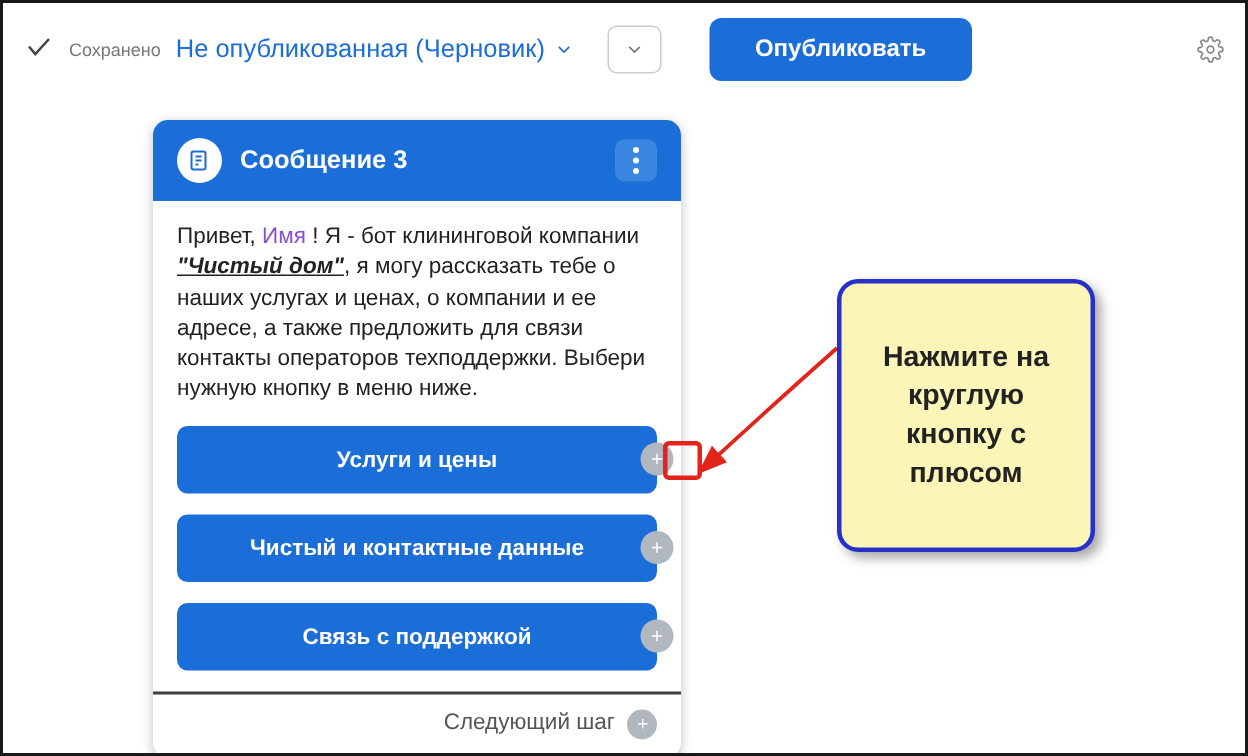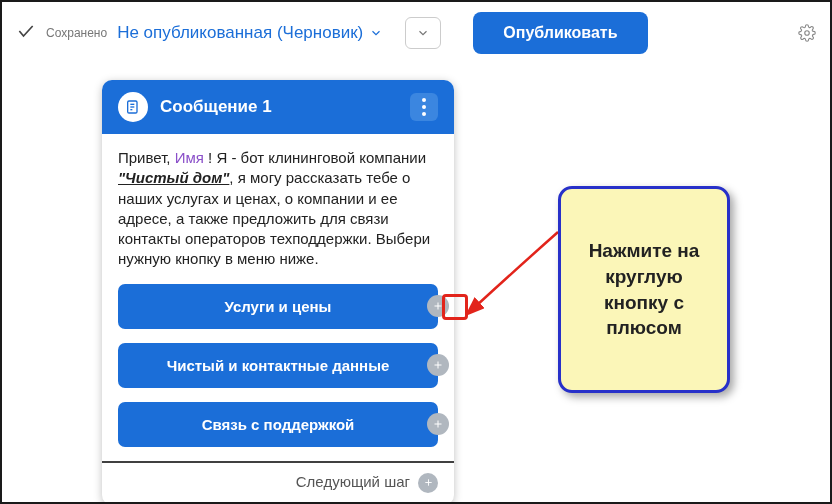--- a/index.html
+++ b/index.html
@@ -29,21 +29,21 @@
 .msg .name{color:#8a4fc9;font-weight:normal;}
 .msg .company{font-weight:bold;font-style:italic;text-decoration:underline;}
 .opt-wrap{margin-top:14px;position:relative;}
 .opt{background:#1b6ed8;color:#fff;border-radius:7px;padding:14px;text-align:center;font-size:15px;font-weight:bold;margin-bottom:14px;position:relative;cursor:pointer;}
 .plus{position:absolute;right:-11px;top:50%;transform:translateY(-50%);width:22px;height:22px;background:#b0b7bf;border-radius:50%;display:flex;align-items:center;justify-content:center;cursor:pointer;}
 .plus svg{width:12px;height:12px;stroke:#fff;stroke-width:2;}
 .card-footer{border-top:2px solid #404040;padding:10px 16px 12px;display:flex;align-items:flex-start;justify-content:flex-end;gap:8px;color:#555;font-size:15px;}
 .footer-plus{width:20px;height:20px;background:#b0b7bf;border-radius:50%;display:flex;align-items:center;justify-content:center;cursor:pointer;}
 .footer-plus svg{width:11px;height:11px;stroke:#fff;stroke-width:2;}
 .highlight{position:absolute;left:440px;top:230px;width:26px;height:26px;border:3px solid #e2241b;border-radius:4px;pointer-events:none;}
-.callout{position:absolute;left:556px;top:122px;width:172px;height:207px;background:#fbf6b8;border:3px solid #2730c9;border-radius:14px;box-shadow:4px 4px 8px rgba(0,0,0,0.35);display:flex;align-items:center;justify-content:center;padding:14px;text-align:center;}
+.callout{position:absolute;left:556px;top:122px;width:172px;height:182px;background:#fbf6b8;border:3px solid #2730c9;border-radius:14px;box-shadow:4px 4px 8px rgba(0,0,0,0.35);display:flex;align-items:center;justify-content:center;padding:14px;text-align:center;}
 .callout-text{font-size:19px;font-weight:bold;color:#222;line-height:1.35;}
 .arrow{position:absolute;left:456px;top:158px;width:110px;height:100px;pointer-events:none;}
 </style>
 </head>
 <body>
 
 <div class="topbar">
   <span>
     <svg class="check-icon" viewBox="0 0 24 24" fill="none" stroke="currentColor" stroke-width="2">
         <polyline points="4 12 9 18 20 6"></polyline>
@@ -77,21 +77,21 @@
   <div class="card">
     <div class="card-header">
       <div class="hdr-icon">
         <svg viewBox="0 0 24 24" stroke-width="2">
             <path d="M6 3h10a2 2 0 012 2v14a2 2 0 01-2 2H6a2 2 0 01-2-2V5a2 2 0 012-2z"></path>
             <line x1="8" y1="8" x2="14" y2="8"></line>
             <line x1="8" y1="12" x2="14" y2="12"></line>
             <line x1="8" y1="16" x2="11" y2="16"></line>
           </svg>
       </div>
-      <div class="hdr-title">Сообщение 1</div>
+      <div class="hdr-title">Сообщение 3</div>
       <div class="hdr-more">
         <div class="dots">
             <span></span>
             <span></span>
             <span></span>
           </div>
       </div>
     </div>
     <div class="card-body">
       <div class="msg">

